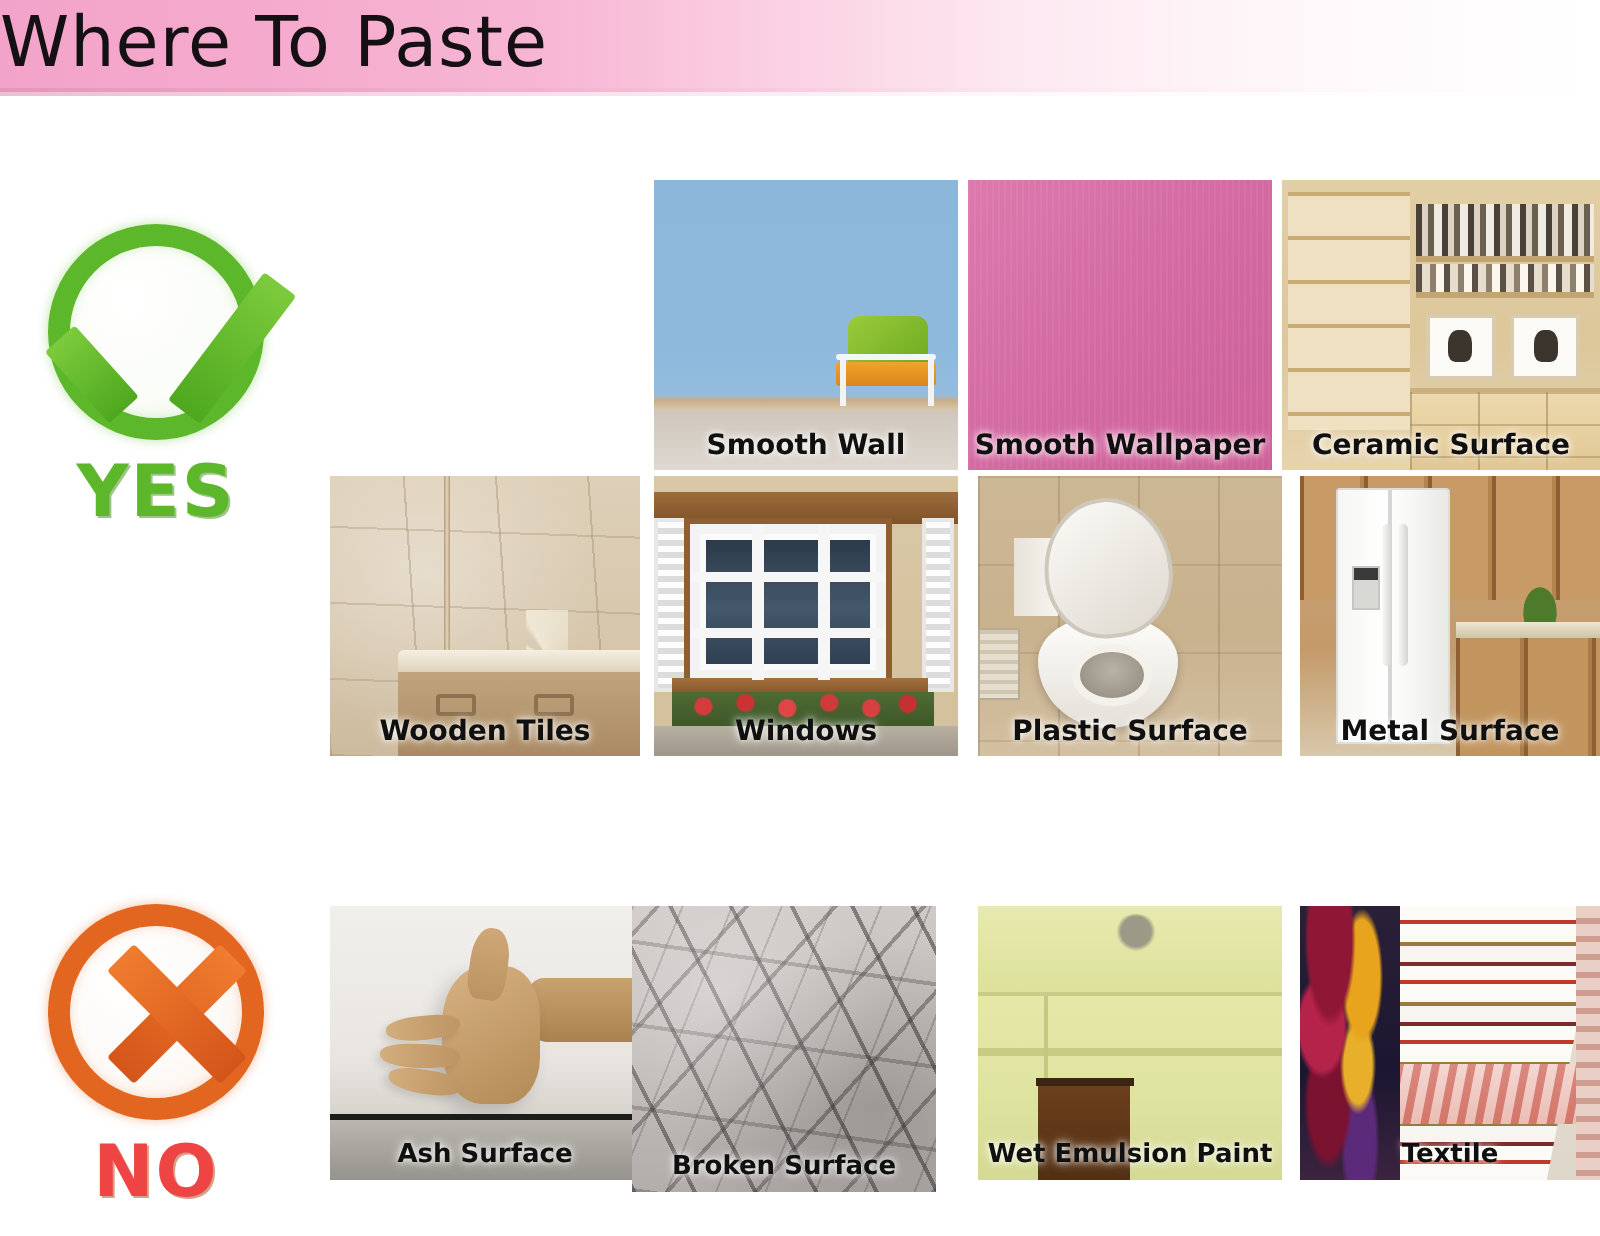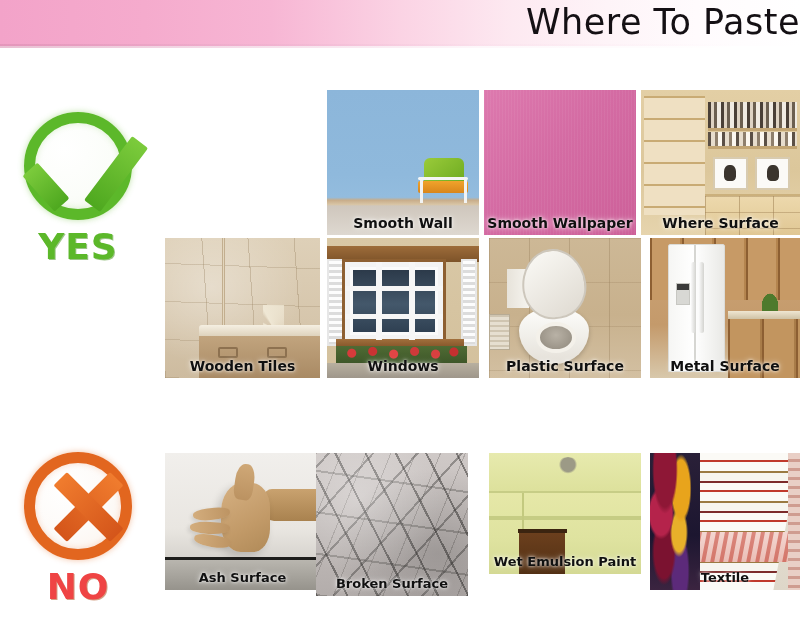--- a/index.html
+++ b/index.html
@@ -43,21 +43,21 @@
         rgba(215,140,175,.55) 0%,
         rgba(230,170,200,.40) 30%,
         rgba(245,215,230,.20) 60%,
         rgba(255,255,255,0) 92%);
   }
   .header-title {
     position: absolute;
     left: 0; top: 0;
     width: 800px; height: 46px;
     line-height: 44px;
-    text-align: right;
+    text-align: left;
     font-size: 35px;
     font-weight: 400;
     letter-spacing: .5px;
     color: #141014;
     font-family: "DejaVu Sans", sans-serif;
   }
 
   
   .status-block {
     position: absolute;
@@ -169,21 +169,21 @@
 
   
   #tile-ceramic-tiles  { left: 165px; top: 238px; width: 155px; height: 140px; }
   #tile-windows        { left: 327px; top: 238px; width: 152px; height: 140px; }
   #tile-plastic-surface{ left: 489px; top: 238px; width: 152px; height: 140px; }
   #tile-metal-surface  { left: 650px; top: 238px; width: 150px; height: 140px; }
 
   
   #tile-ash-surface   { left: 165px; top: 453px; width: 155px; height: 137px; }
   #tile-broken-surface{ left: 316px; top: 453px; width: 152px; height: 143px; }
-  #tile-wet-emulsion  { left: 489px; top: 453px; width: 152px; height: 121px; }
+  #tile-wet-emulsion  { left: 489px; top: 453px; width: 152px; height: 137px; }
   #tile-textile       { left: 650px; top: 453px; width: 150px; height: 137px; }
 
   
 
   
   .ph-smooth-wall {
     background:
       linear-gradient(to bottom,
         #8cb6da 0%, #8fb9dc 58%, #93bcde 74%,
         #c8ad8a 76%, #d8c5a6 79%,
@@ -703,21 +703,21 @@
 
   <div class="tile" id="tile-wooden-surface">
     <div class="photo ph-wooden">
       <div class="ws-shelf-left"></div>
       <div class="ws-books-top"></div>
       <div class="ws-books-top2"></div>
       <div class="ws-frame-a"></div>
       <div class="ws-frame-b"></div>
       <div class="ws-cabinet"></div>
     </div>
-    <div class="caption">Where Surface</div>
+    <div class="caption">Ceramic Surface</div>
   </div>
 
   <div class="tile" id="tile-ceramic-tiles">
     <div class="photo ph-ceramic">
       <div class="ct-pole"></div>
       <div class="ct-plant"></div>
       <div class="ct-counter"></div>
       <div class="ct-vanity"></div>
       <div class="ct-handle-a"></div>
       <div class="ct-handle-b"></div>

